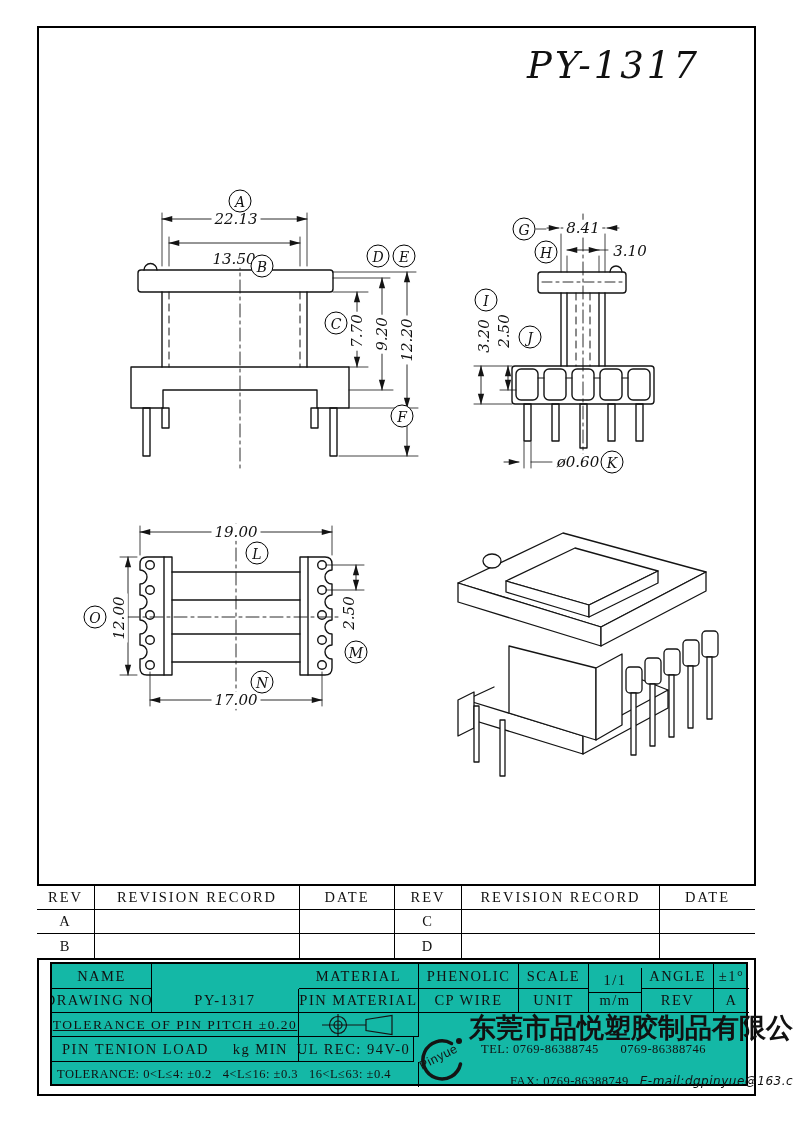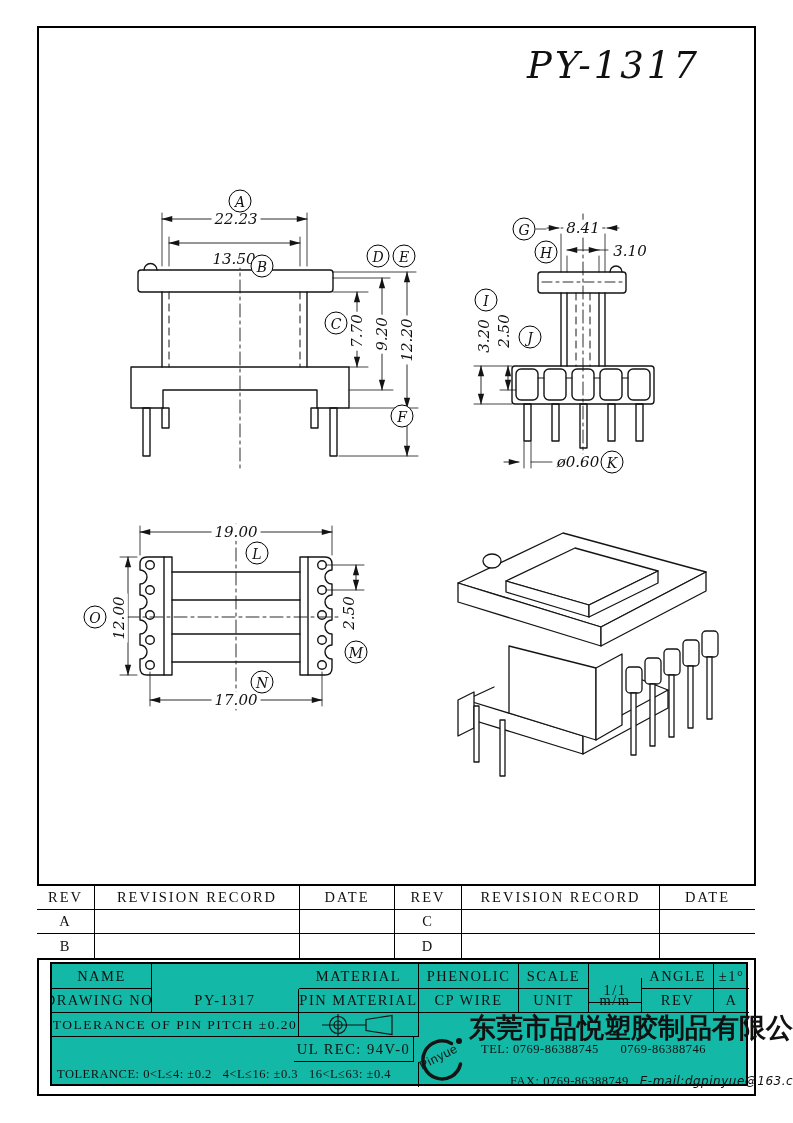--- a/index.html
+++ b/index.html
@@ -194,21 +194,21 @@
       <path d="M458,583 L563,533 L706,572 L601,627 Z"></path>
       <path d="M458,583 L458,602 L601,646 L601,627 Z"></path>
       <path d="M601,627 L601,646 L706,591 L706,572 Z"></path>
       <path d="M506,581 L575,548 L658,571 L589,605 Z"></path>
       <path d="M506,581 L506,592 L589,617 L589,605 Z"></path>
       <path d="M589,605 L589,617 L658,583 L658,571 Z"></path>
       <ellipse cx="492" cy="561" rx="9" ry="7"></ellipse>
     </g>
   </svg>
 
-  <span class="dim" style="left:236px; top:219px;">22.23</span>
+  <span class="dim" style="left:236px; top:219px;">22.13</span>
   <span class="dim" style="left:234px; top:259px;">13.50</span>
   <span class="dim v" style="left:357px; top:331px;">7.70</span>
   <span class="dim v" style="left:382px; top:334px;">9.20</span>
   <span class="dim v" style="left:407px; top:340px;">12.20</span>
   <span class="dim" style="left:583px; top:228px;">8.41</span>
   <span class="dim" style="left:630px; top:251px;">3.10</span>
   <span class="dim v" style="left:484px; top:336px;">3.20</span>
   <span class="dim v" style="left:504px; top:331px;">2.50</span>
   <span class="dim" style="left:578px; top:462px;">ø0.60</span>
   <span class="dim" style="left:236px; top:532px;">19.00</span>
@@ -253,41 +253,45 @@
     <div class="rev-cell lastrow">D</div>
     <div class="rev-cell lastrow"></div>
     <div class="rev-cell lastrow lastcol"></div>
   </div>
 
   <div class="title-block">
     <div class="tb-cell" style="left:0;   top:0;  width:100px; height:25px;">NAME</div>
     <div class="tb-cell" style="left:247px;top:0; width:120px; height:25px;">MATERIAL</div>
     <div class="tb-cell" style="left:367px;top:0; width:100px; height:25px;">PHENOLIC</div>
     <div class="tb-cell" style="left:467px;top:0; width:70px;  height:25px;font-family:Liberation Serif, serif;">SCALE</div>
-    <div class="tb-cell" style="left:537px;top:14px; width:53px;  height:25px;">1/1</div>
+    <div class="tb-cell" style="left:537px;top:4px; width:53px;  height:25px;">1/1</div>
     <div class="tb-cell" style="left:590px;top:0; width:72px;  height:25px;">ANGLE</div>
     <div class="tb-cell noR" style="left:662px;top:0; width:35px; height:25px;">±1°</div>
 
     <div class="tb-cell" style="left:0;   top:25px; width:100px; height:24px;">DRAWING NO.</div>
     <div class="tb-cell" style="left:100px;top:25px; width:147px; height:24px;">PY-1317</div>
     <div class="tb-cell" style="left:247px;top:25px; width:120px; height:24px;">PIN MATERIAL</div>
     <div class="tb-cell" style="left:367px;top:25px; width:100px; height:24px;">CP WIRE</div>
     <div class="tb-cell" style="left:467px;top:25px; width:70px;  height:24px;">UNIT</div>
     <div class="tb-cell" style="left:537px;top:25px; width:53px;  height:24px;">m/m</div>
     <div class="tb-cell" style="left:590px;top:25px; width:72px;  height:24px;">REV</div>
     <div class="tb-cell noR" style="left:662px;top:25px; width:35px; height:24px;">A</div>
 
-    <div class="tb-cell" style="left:0; top:49px; width:247px; height:24px; font-size:13.5px;">TOLERANCE OF PIN PITCH ±0.20</div>
+    <div class="tb-cell" style="left:0; top:49px; width:247px; height:24px; font-size:13.5px;text-decoration:underline;">TOLERANCE OF PIN PITCH ±0.20</div>
     <div class="tb-cell" style="left:247px; top:49px; width:120px; height:24px;">
       <svg width="118" height="24" viewBox="0 0 118 24" stroke="#141414" fill="none" stroke-width="1.2">
         <circle cx="38" cy="12" r="8.5"></circle>
         <circle cx="38" cy="12" r="4"></circle>
         <path d="M22,12 H66 M38,1 V23"></path>
         <path d="M66,6.5 L92,2.5 L92,21.5 L66,17.5 Z"></path>
       </svg>
+    </div>
+    <div class="tb-cell spread" style="left:0; top:73px; width:247px; height:25px;">
+      <span>PIN TENION LOAD</span>
+      <span>kg MIN</span>
     </div>
     <div class="tb-cell" style="left:242px; top:73px; width:120px; height:25px;">UL REC: 94V-0</div>
     <div class="tb-cell noB pre" style="left:0; top:98px; width:367px; height:25px;">TOLERANCE: 0&lt;L≤4: ±0.2   4&lt;L≤16: ±0.3   16&lt;L≤63: ±0.4</div>
 
     <div class="company">
       <svg class="logo-svg" width="64" height="56" viewBox="0 0 64 56">
         <path d="M38.5,12.5 A19,19 0 1 0 47.5,33" stroke="#141414" stroke-width="3.5" fill="none" stroke-linecap="round"></path>
         <circle cx="46" cy="10" r="3" fill="#141414" stroke="none"></circle>
         <text x="9" y="39" transform="rotate(-27 9 39)" font-size="12.5" fill="#141414" font-family="Liberation Sans, sans-serif" letter-spacing="0.5">Pinyue</text>
       </svg>

